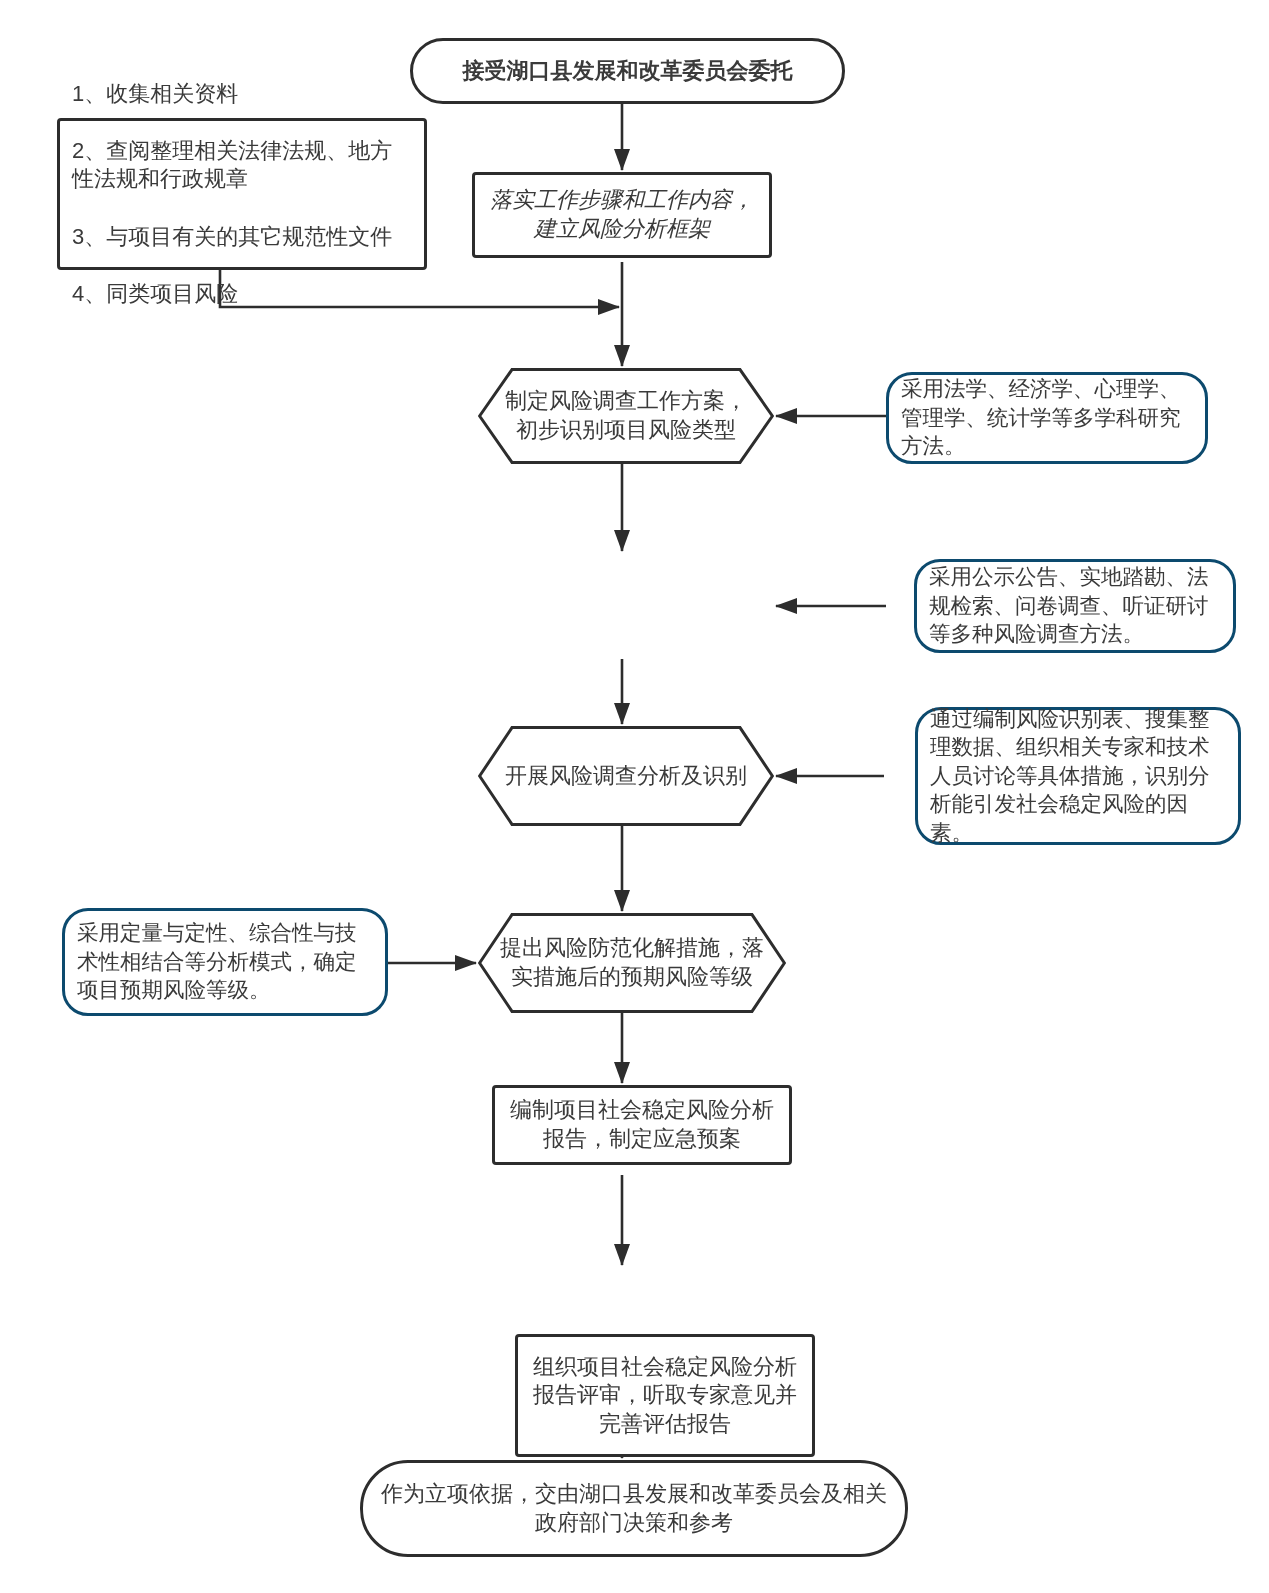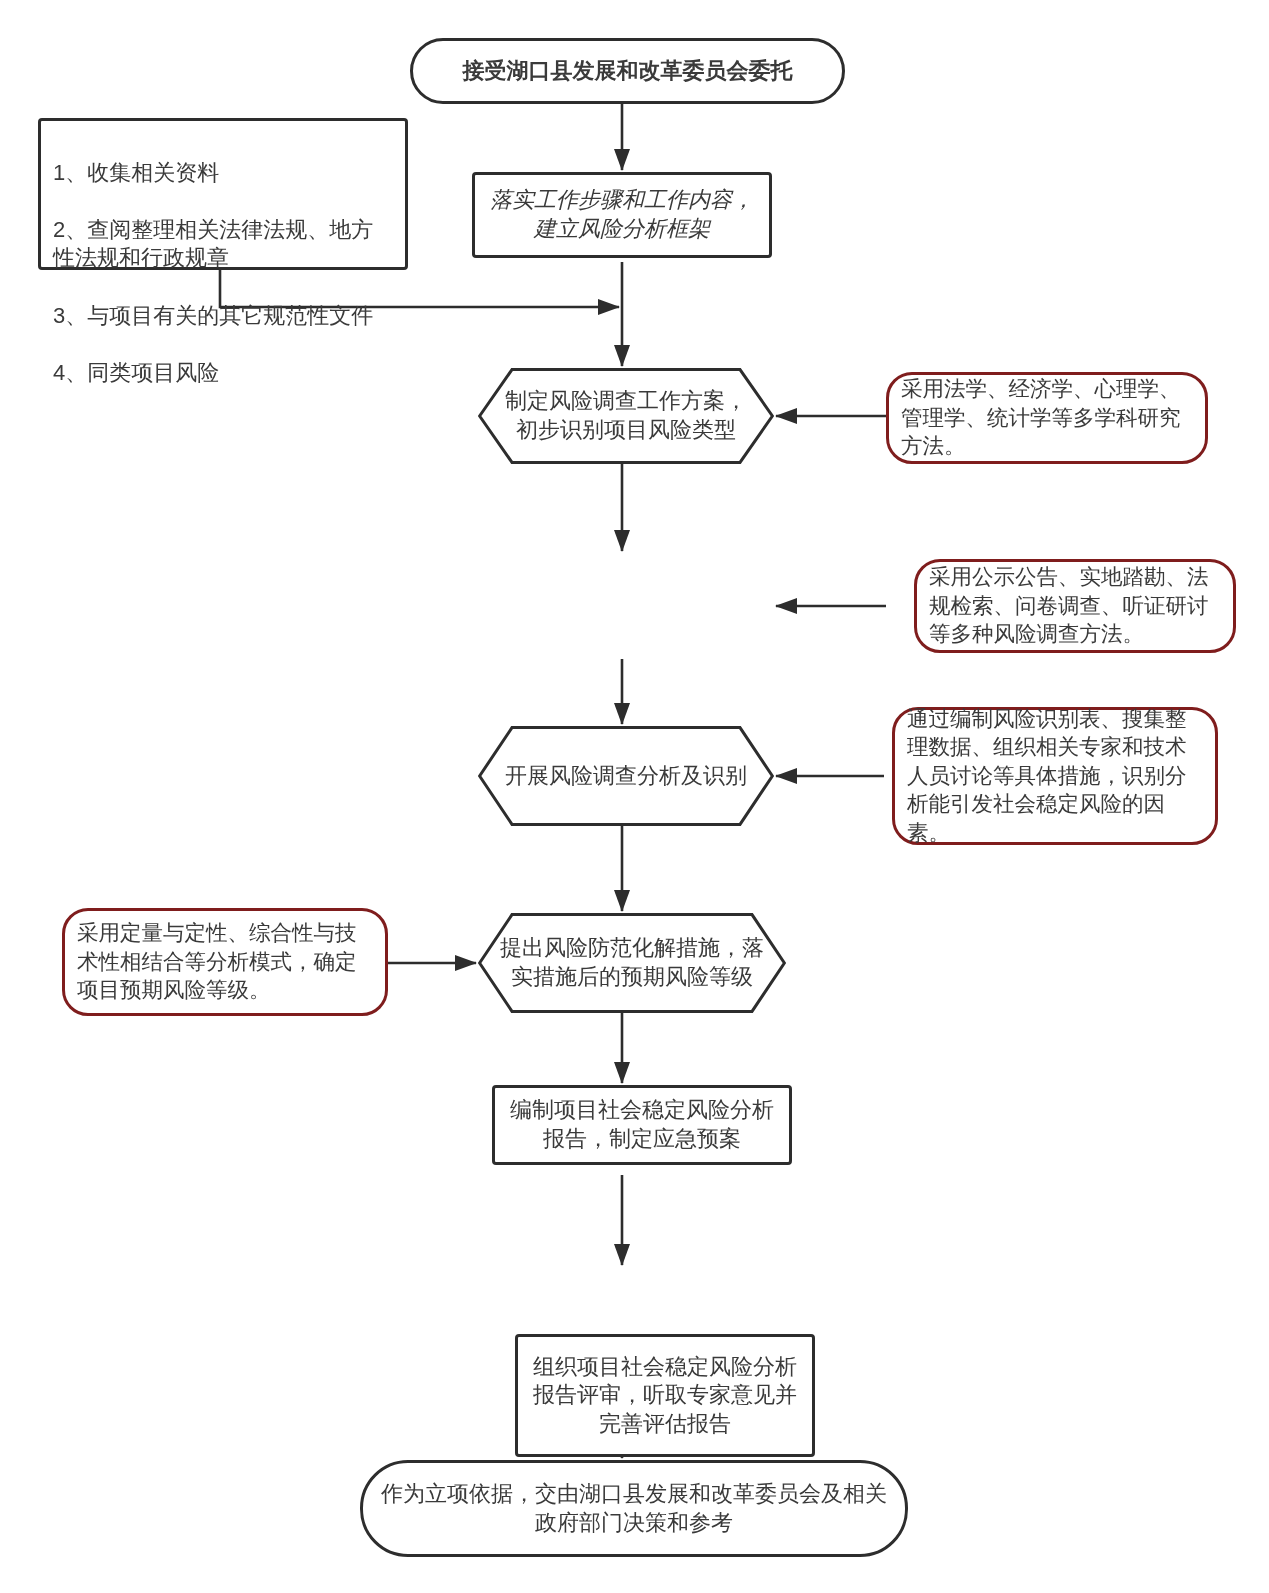--- a/index.html
+++ b/index.html
@@ -8,28 +8,28 @@
     font-family:"Liberation Sans","DejaVu Sans",sans-serif;color:#3a3a3a;
     overflow:hidden;
   }
   .edges{position:absolute;left:0;top:0;width:1269px;height:1593px;}
   .node{
     position:absolute;box-sizing:border-box;display:flex;
     align-items:center;justify-content:center;text-align:center;background:#ffffff;
   }
   .shape-rect{border:3px solid #2d2d2d;border-radius:4px;}
   .shape-stadium{border:3px solid #2d2d2d;}
-  .shape-round{border:3px solid #7f1d1d;border-radius:26px;}
+  .shape-round{border:3px solid #0c4a6e;border-radius:26px;}
   .hex{background:transparent;}
   .hex .hex-svg{position:absolute;left:0;top:0;z-index:1;}
   .hex .txt{position:relative;z-index:2;}
   .txt{white-space:pre-line;font-size:22px;line-height:1.3;}
   .note{padding:4px 12px;}
   .note .txt{text-align:left;font-size:21.5px;line-height:1.33;}
-  .list{align-items:flex-start;justify-content:flex-start;padding:9px 12px;}
+  .list{align-items:center;justify-content:flex-start;padding:9px 12px;margin-left:19px;}
   .list .txt{text-align:left;display:block;}
   .list .line{display:block;text-align:left;font-size:22px;line-height:1.3;}
 </style>
 </head>
 <body>
 
 <div class="canvas">
 
   <svg class="edges" width="1269" height="1593" viewBox="0 0 1269 1593">
     <defs>
@@ -89,21 +89,21 @@
     <span class="txt">采用公示公告、实地踏勘、法规检索、问卷调查、听证研讨等多种风险调查方法。</span>
   </div>
 
   <div class="node hex" style="left:478px;top:726px;width:296px;height:100px;">
       <svg width="296" height="100" viewBox="0 0 296 100" class="hex-svg">
         <polygon points="34,1.6 262,1.6 294.4,50 262,98.4 34,98.4 1.6,50" fill="#ffffff" stroke="#2d2d2d" stroke-width="3"></polygon>
       </svg>
     <span class="txt">开展风险调查分析及识别</span>
   </div>
 
-  <div class="node shape-round note" style="left:892px;top:707px;width:326px;height:138px;">
+  <div class="node shape-round note" style="left:915px;top:707px;width:326px;height:138px;">
     <span class="txt">通过编制风险识别表、搜集整理数据、组织相关专家和技术人员讨论等具体措施，识别分析能引发社会稳定风险的因素。</span>
   </div>
 
   <div class="node shape-round note" style="left:62px;top:908px;width:326px;height:108px;">
     <span class="txt">采用定量与定性、综合性与技术性相结合等分析模式，确定项目预期风险等级。</span>
   </div>
 
   <div class="node hex" style="left:478px;top:913px;width:308px;height:100px;">
       <svg width="308" height="100" viewBox="0 0 308 100" class="hex-svg">
         <polygon points="34,1.6 274,1.6 306.4,50 274,98.4 34,98.4 1.6,50" fill="#ffffff" stroke="#2d2d2d" stroke-width="3"></polygon>

